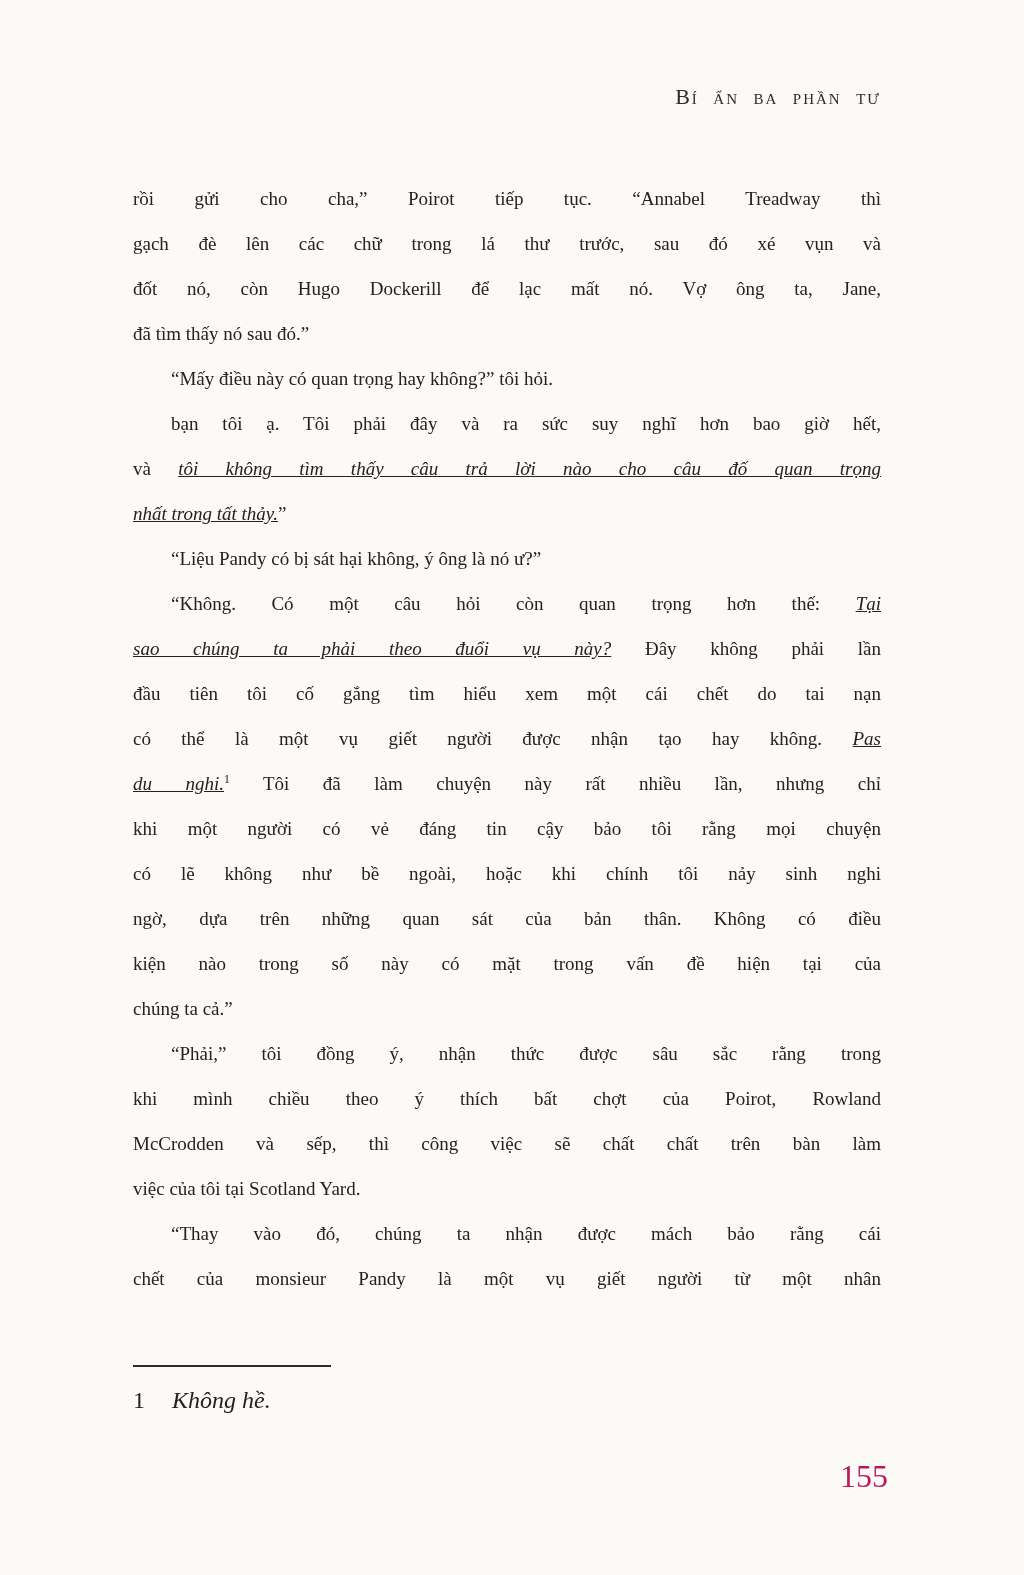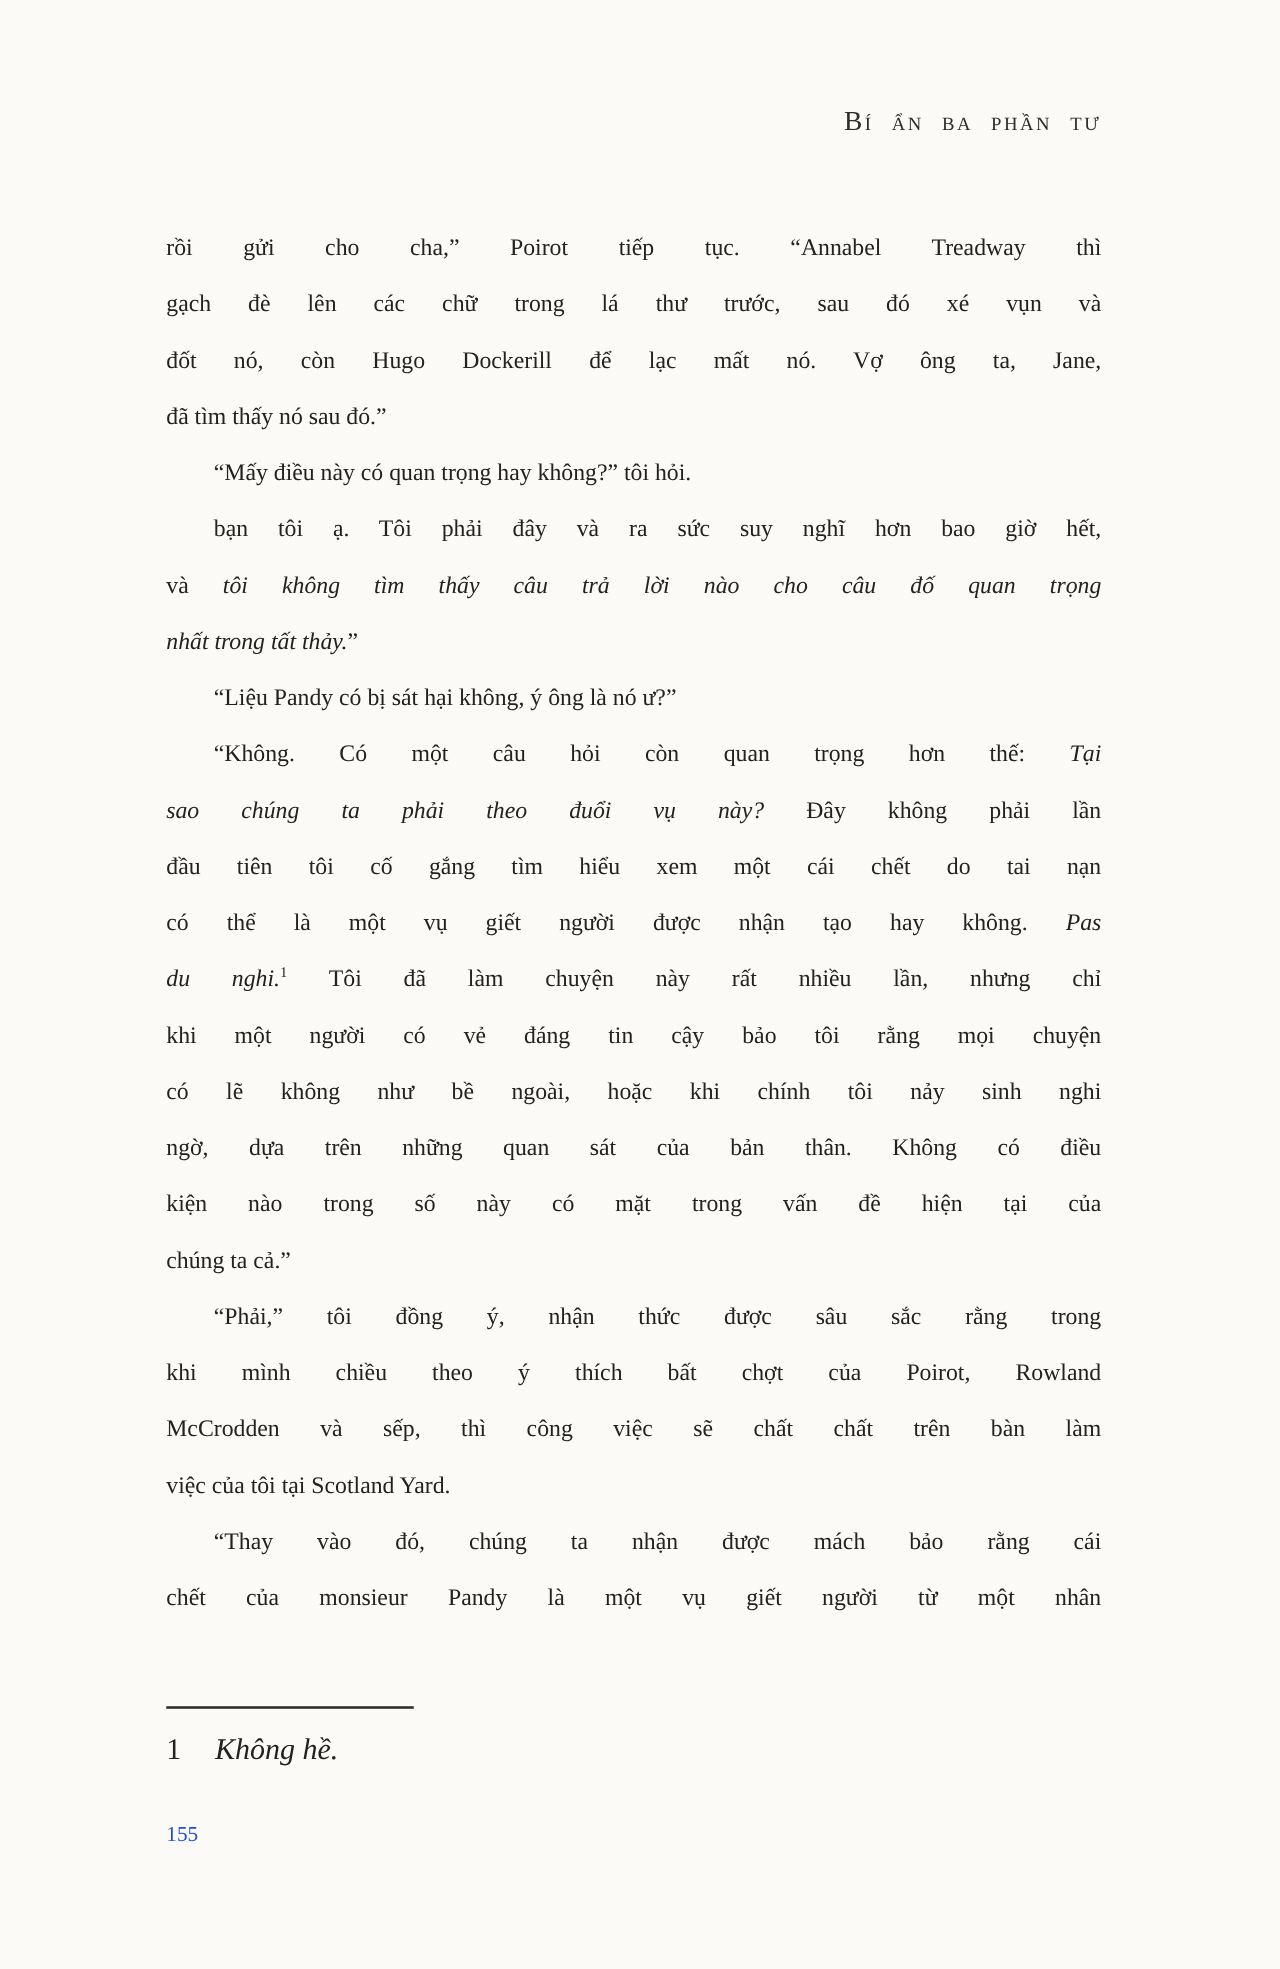--- a/index.html
+++ b/index.html
@@ -39,21 +39,21 @@
   .para { margin: 0; }
   .line {
     text-align: justify;
     text-align-last: justify;
     hyphens: none;
     height: 45px;
     overflow: visible;
   }
   .line.end { text-align-last: left; }
   .para.indent .line:first-child { text-indent: 38px; }
-  .it { font-style: italic; }
+  .it { font-style: italic; text-decoration: underline; }
   sup.fnref {
     font-size: 0.62em;
     vertical-align: super;
     line-height: 0;
   }
   .footnote-rule {
     position: absolute;
     top: 1365px;
     left: 133px;
     width: 198px;
@@ -69,23 +69,23 @@
     line-height: 34px;
     display: flex;
   }
   .footnote .marker { flex: 0 0 auto; }
   .footnote .fn-text { margin-left: 27px; font-style: italic; }
   .page-number {
     position: absolute;
     top: 1458px;
     left: 133px;
     width: 755px;
-    text-align: left;
-    font-size: 17px;
-    color: #1d4ed8;
+    text-align: right;
+    font-size: 32px;
+    color: #be185d;
   }
 </style>
 </head>
 <body>
 
 <div class="page">
 
   <div class="running-head">Bí ẩn ba phần tư</div>
 
   <div class="body-text">

